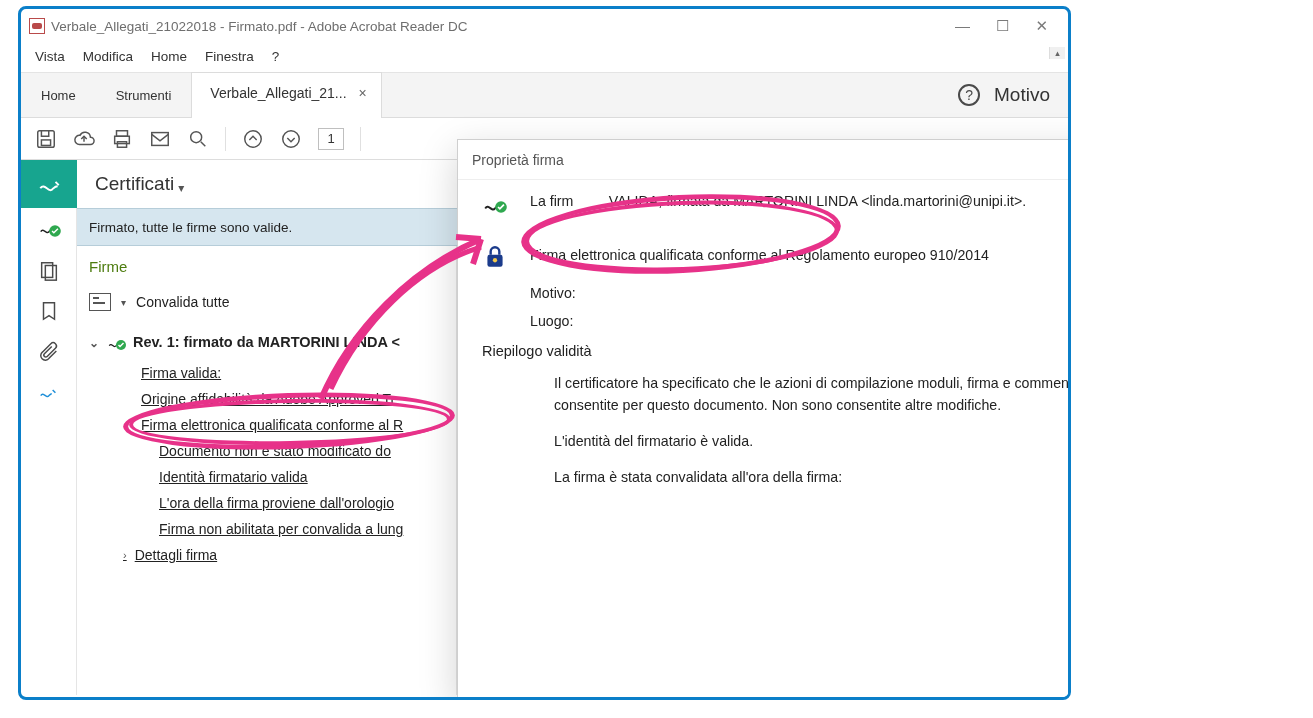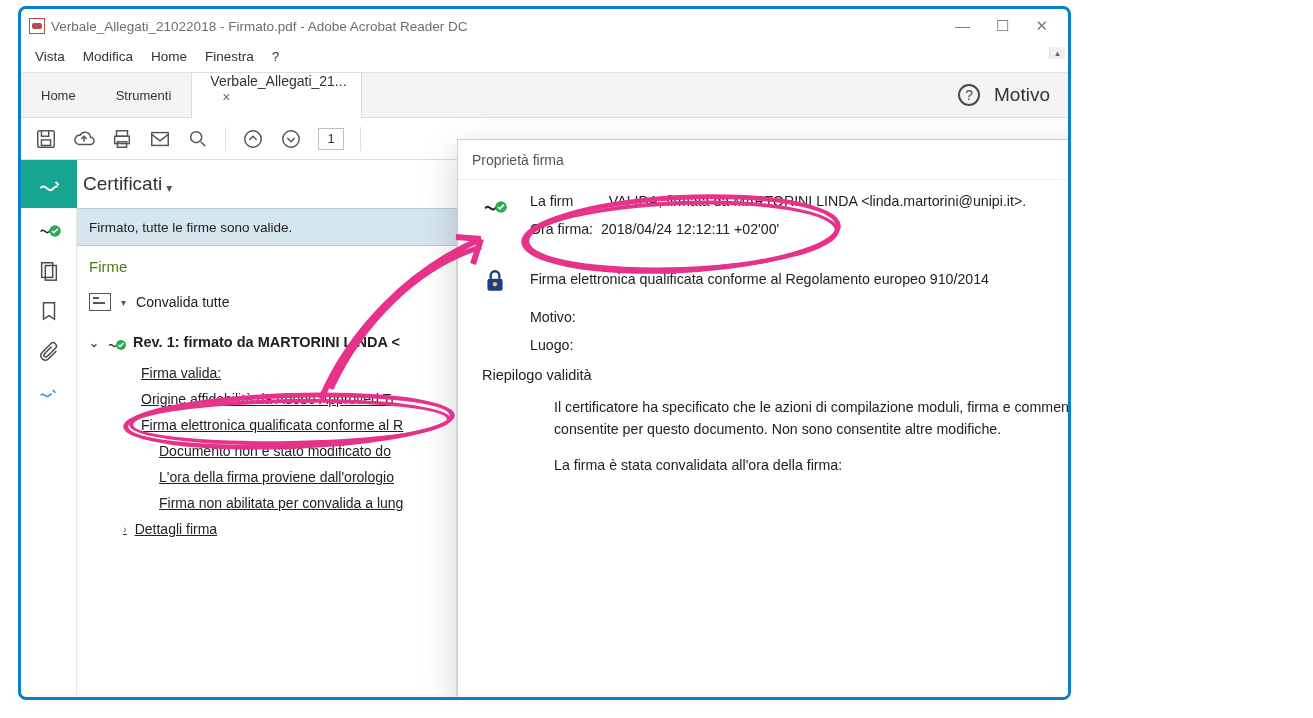--- a/index.html
+++ b/index.html
@@ -15,39 +15,39 @@
   .winbtns span { font-size: 15px; cursor:pointer; }
 
   
   .menubar { display:flex; gap: 18px; padding: 6px 14px 8px; font-size: 13.5px; color:#333; }
   .menubar span { cursor:pointer; }
 
   
   .tabrow { display:flex; align-items:center; height: 46px; background:#f4f4f4; border-top:1px solid #e4e4e4; border-bottom:1px solid #dcdcdc; }
   .tabrow .home, .tabrow .tools { padding: 0 20px; font-size: 13px; color:#333; cursor:pointer; }
   .tabrow .divider { width:1px; height:26px; background:#d0d0d0; }
-  .tabrow .doctab { display:flex; align-items:flex-start; background:#fff; border:1px solid #dcdcdc; border-bottom:none; height:46px; padding:0 14px 0 18px; margin-left:-1px; font-size:14px; color:#333;flex-direction:column; }
+  .tabrow .doctab { display:flex; align-items:flex-start; background:#fff; border:1px solid #dcdcdc; border-bottom:none; height:46px; padding:12px 14px 0 18px; margin-left:-1px; font-size:14px; color:#333; }
   .tabrow .doctab .closex { margin-left:12px; color:#666; cursor:pointer; }
   .tabrow .right { margin-left:auto; display:flex; align-items:center; gap:14px; padding-right:18px; }
   .tabrow .help { width:22px; height:22px; border:2px solid #4a4a4a; border-radius:50%; display:flex; align-items:center; justify-content:center; font-size:14px; color:#4a4a4a; cursor:pointer;}
   .tabrow .accedi { font-size:19px; color:#333; cursor:pointer;}
 
   
   .toolbar { display:flex; align-items:center; height:42px; gap:16px; padding:0 14px; border-bottom:1px solid #ddd; }
   .tbicon { width:22px; height:22px; color:#555; cursor:pointer; display:flex; align-items:center; justify-content:center; }
   .tbicon svg { width:22px; height:22px; stroke:#555; fill:none; stroke-width:1.6; }
   .toolbar .sep { width:1px; height:24px; background:#e0e0e0; }
   .toolbar .pagefield { width:26px; height:22px; border:1px solid #bfbfbf; text-align:center; font-size:13px; color:#333; }
   .toolbar-stub-right { flex:0 0 auto; }
 
   
   .certbar { display:flex; align-items:center; height:48px; }
   .certbar .green { width:56px; height:48px; background:#17a58f; display:flex; align-items:center; justify-content:center; }
   .certbar .green svg { width:26px; height:26px; stroke:#fff; fill:none; stroke-width:1.8; }
-  .certbar .label { font-size:19px; color:#333; padding-left:6px; cursor:pointer; display:flex; align-items:flex-end; gap:4px;}
+  .certbar .label { font-size:19px; color:#333; padding-left:18px; cursor:pointer; display:flex; align-items:flex-end; gap:4px;}
   .certbar .label .caret { font-size:12px; color:#555; }
   .certbar .firmad { margin-left:auto; display:flex; align-items:center; gap:6px; color:#9a9a9a; font-size:15px; padding-right:20px; }
   .certbar .firmad svg { width:20px; height:20px; stroke:#9a9a9a; fill:none; stroke-width:1.6; }
   .certbar .closex { margin-left:auto; font-size:22px; color:#333; padding-right:20px; cursor:pointer;}
 
   
   .row { display:flex; align-items:stretch; }
   .lefticons { width:56px; display:flex; flex-direction:column; align-items:center; gap:18px; padding-top:14px; border-right:1px solid #e5e5e5; }
   .lefticons .li { width:22px; height:22px; color:#4a4a4a; cursor:pointer; }
   .lefticons .li svg { width:22px; height:22px; stroke:#4a4a4a; fill:none; stroke-width:1.6; }
@@ -282,20 +282,21 @@
             </svg>
         </span>
         <span>Rev. 1: firmato da MARTORINI LINDA &lt;</span>
       </div>
 
       <div class="substack">
         <span>Firma valida:</span>
         <span>Origine affidabilità da Adobe Approved Tr</span>
         <span>Firma elettronica qualificata conforme al R</span>
         <span class="lvl2">Documento non è stato modificato do</span>
+        <span class="lvl2">Identità firmatario valida</span>
         <span class="lvl2">L'ora della firma proviene dall'orologio</span>
         <span class="lvl2">Firma non abilitata per convalida a lung</span>
         <div class="det" style="margin-left:-18px;">
           <span class="chev">›</span>
           <span>Dettagli firma</span>
         </div>
       </div>
     </div>
 
     <div class="docarea">
@@ -361,40 +362,40 @@
           <svg viewBox="0 0 24 24">
               <path d="M3 17c3-5 6 4 9 0 1-1 2-2 3-2" stroke="#222" fill="none" stroke-width="1.8"></path>
             </svg>
           <svg viewBox="0 0 24 24" style="position:absolute;left:12px;top:10px;width:14px;height:14px;">
               <circle cx="12" cy="12" r="10" fill="#2fa84f" stroke="none"></circle>
               <path d="M7 12l3 3 7-7" stroke="#fff" stroke-width="3" fill="none"></path>
             </svg>
         </div>
         <div class="dtext">
           <p><span>La firm</span>&nbsp;&nbsp;&nbsp;&nbsp;&nbsp;&nbsp;&nbsp;&nbsp;&nbsp;<span>VALIDA, firmata da MARTORINI LINDA &lt;linda.martorini@unipi.it&gt;.</span></p>
-          <p><span>Ora firma:</span>&nbsp;&nbsp;<span>2018/04/24 12:12:11 +02'00'</span></p>
         </div>
       </div>
       <div class="drow" style="margin-top:22px;">
         <div class="dicon">
          <svg viewBox="0 0 24 24">
               <rect x="5" y="10" width="14" height="11" rx="2" fill="#1b3b8b" stroke="none"></rect>
               <circle cx="12" cy="15" r="2" fill="#f2c94c" stroke="none"></circle>
               <path d="M8 10V7a4 4 0 018 0v3" stroke="#1b3b8b" fill="none" stroke-width="2.2"></path>
             </svg>
         </div>
         <div class="dtext">
           <p>Firma elettronica qualificata conforme al Regolamento europeo 910/2014</p>
         </div>
       </div>
       <p class="sub">Motivo:</p>
       <p class="sub">Luogo:</p>
       <p class="section-title">Riepilogo validità</p>
       <div class="bullets">
         <p>Il certificatore ha specificato che le azioni di compilazione moduli, firma e commento sono consentite per questo documento. Non sono consentite altre modifiche.</p>
+        <p>L'identità del firmatario è valida.</p>
         <p>La firma è stata convalidata all'ora della firma:</p>
       </div>
     </div>
   </div>
 
   <div class="pink-ellipse" style="left:500px; top:186px; width:320px; height:78px; transform:rotate(-3deg);"></div>
   <div class="pink-ellipse" style="left:504px; top:192px; width:314px; height:70px; transform:rotate(-2deg); border-width:4px;"></div>
   <div class="pink-ellipse" style="left:102px; top:384px; width:332px; height:56px; transform:rotate(-2deg);"></div>
   <div class="pink-ellipse" style="left:108px; top:390px; width:322px; height:46px; transform:rotate(-1deg); border-width:4px;"></div>
   <svg class="pink-arrow" style="left:270px; top:200px; width:220px; height:200px;">

